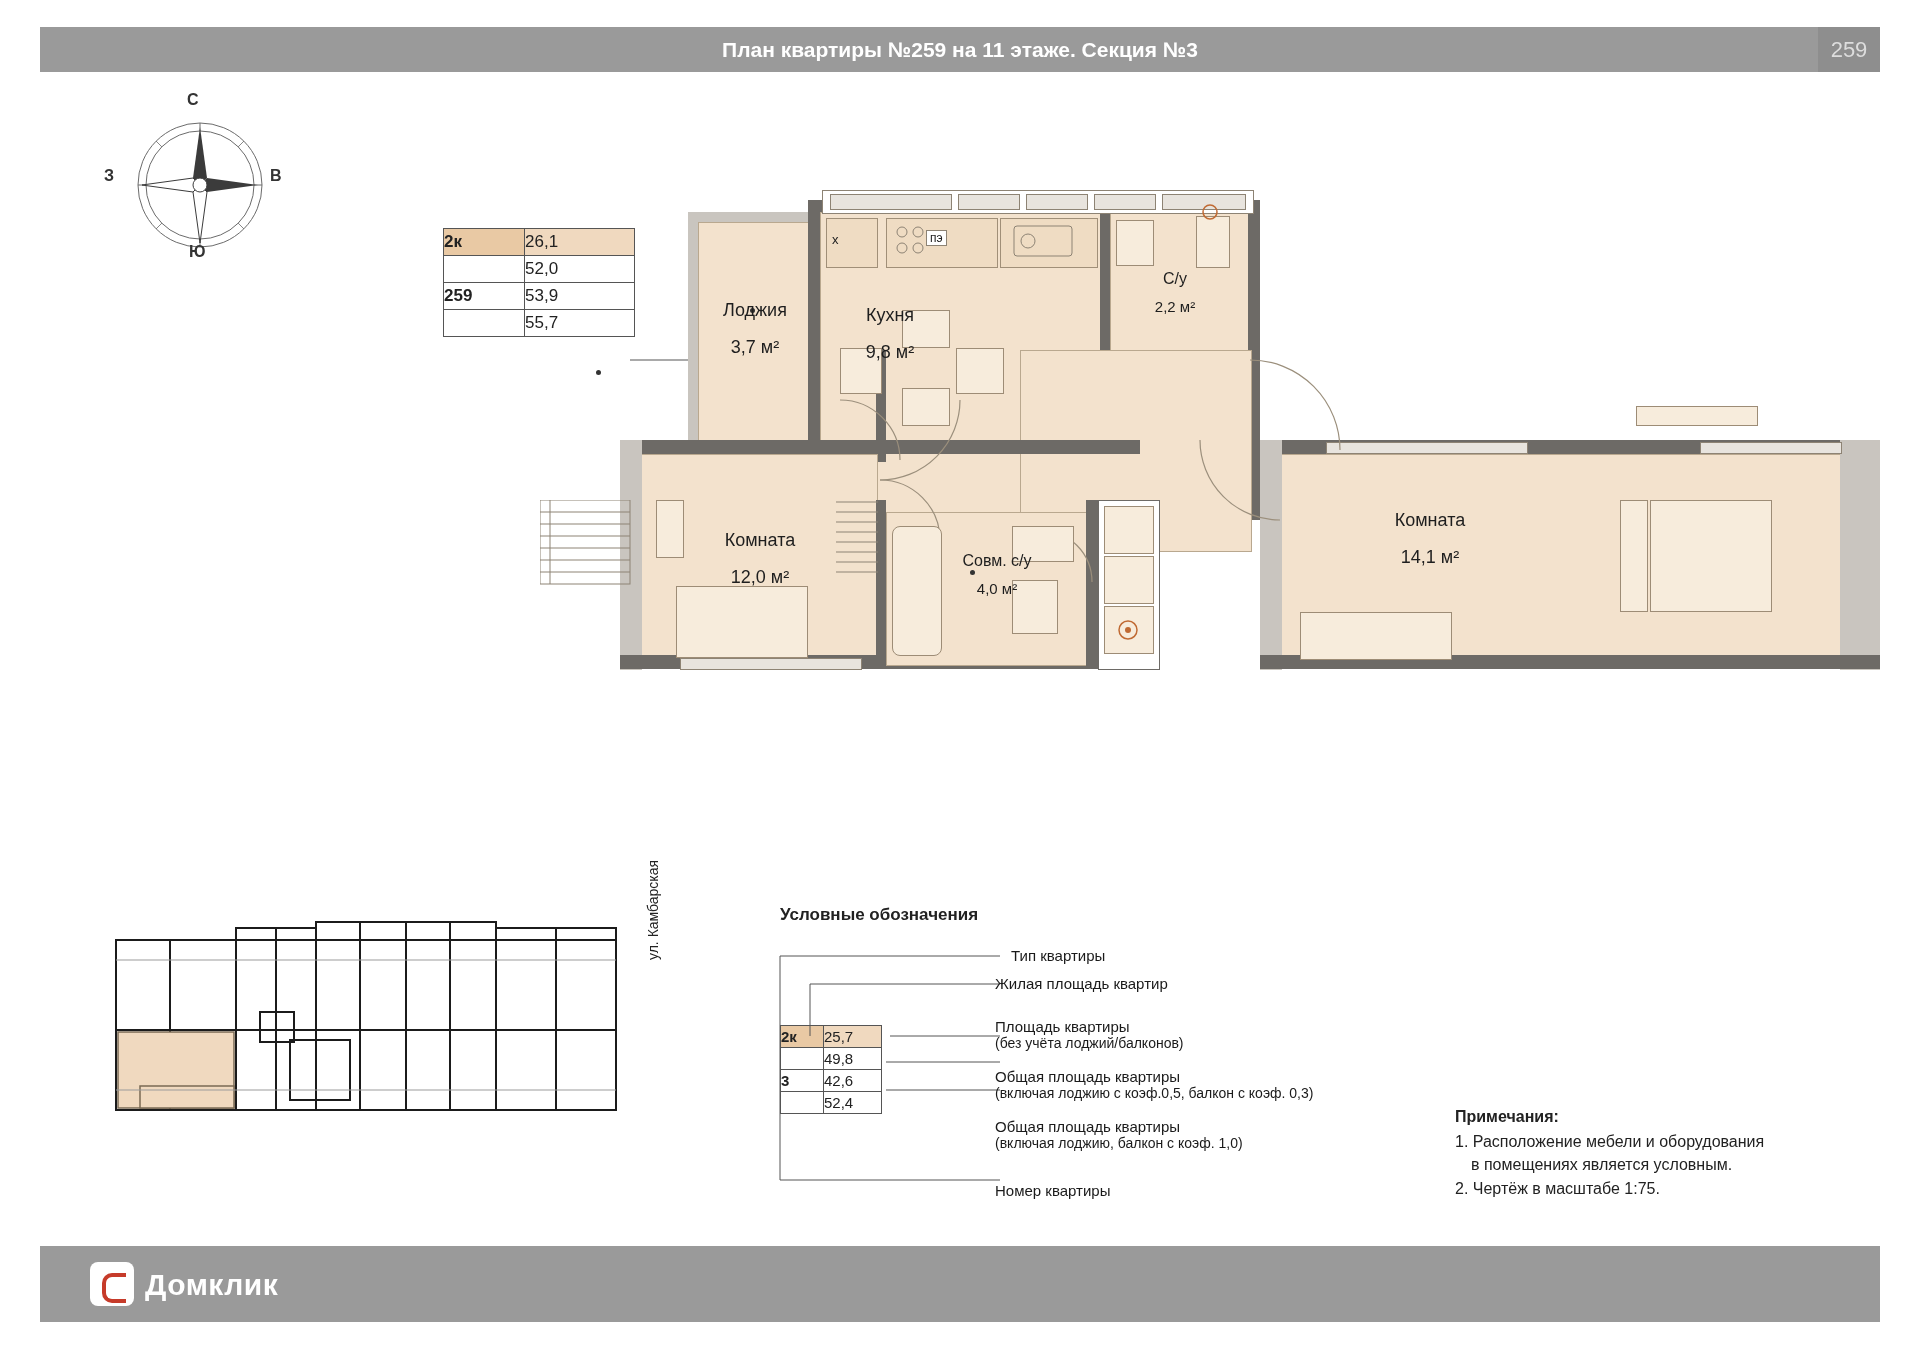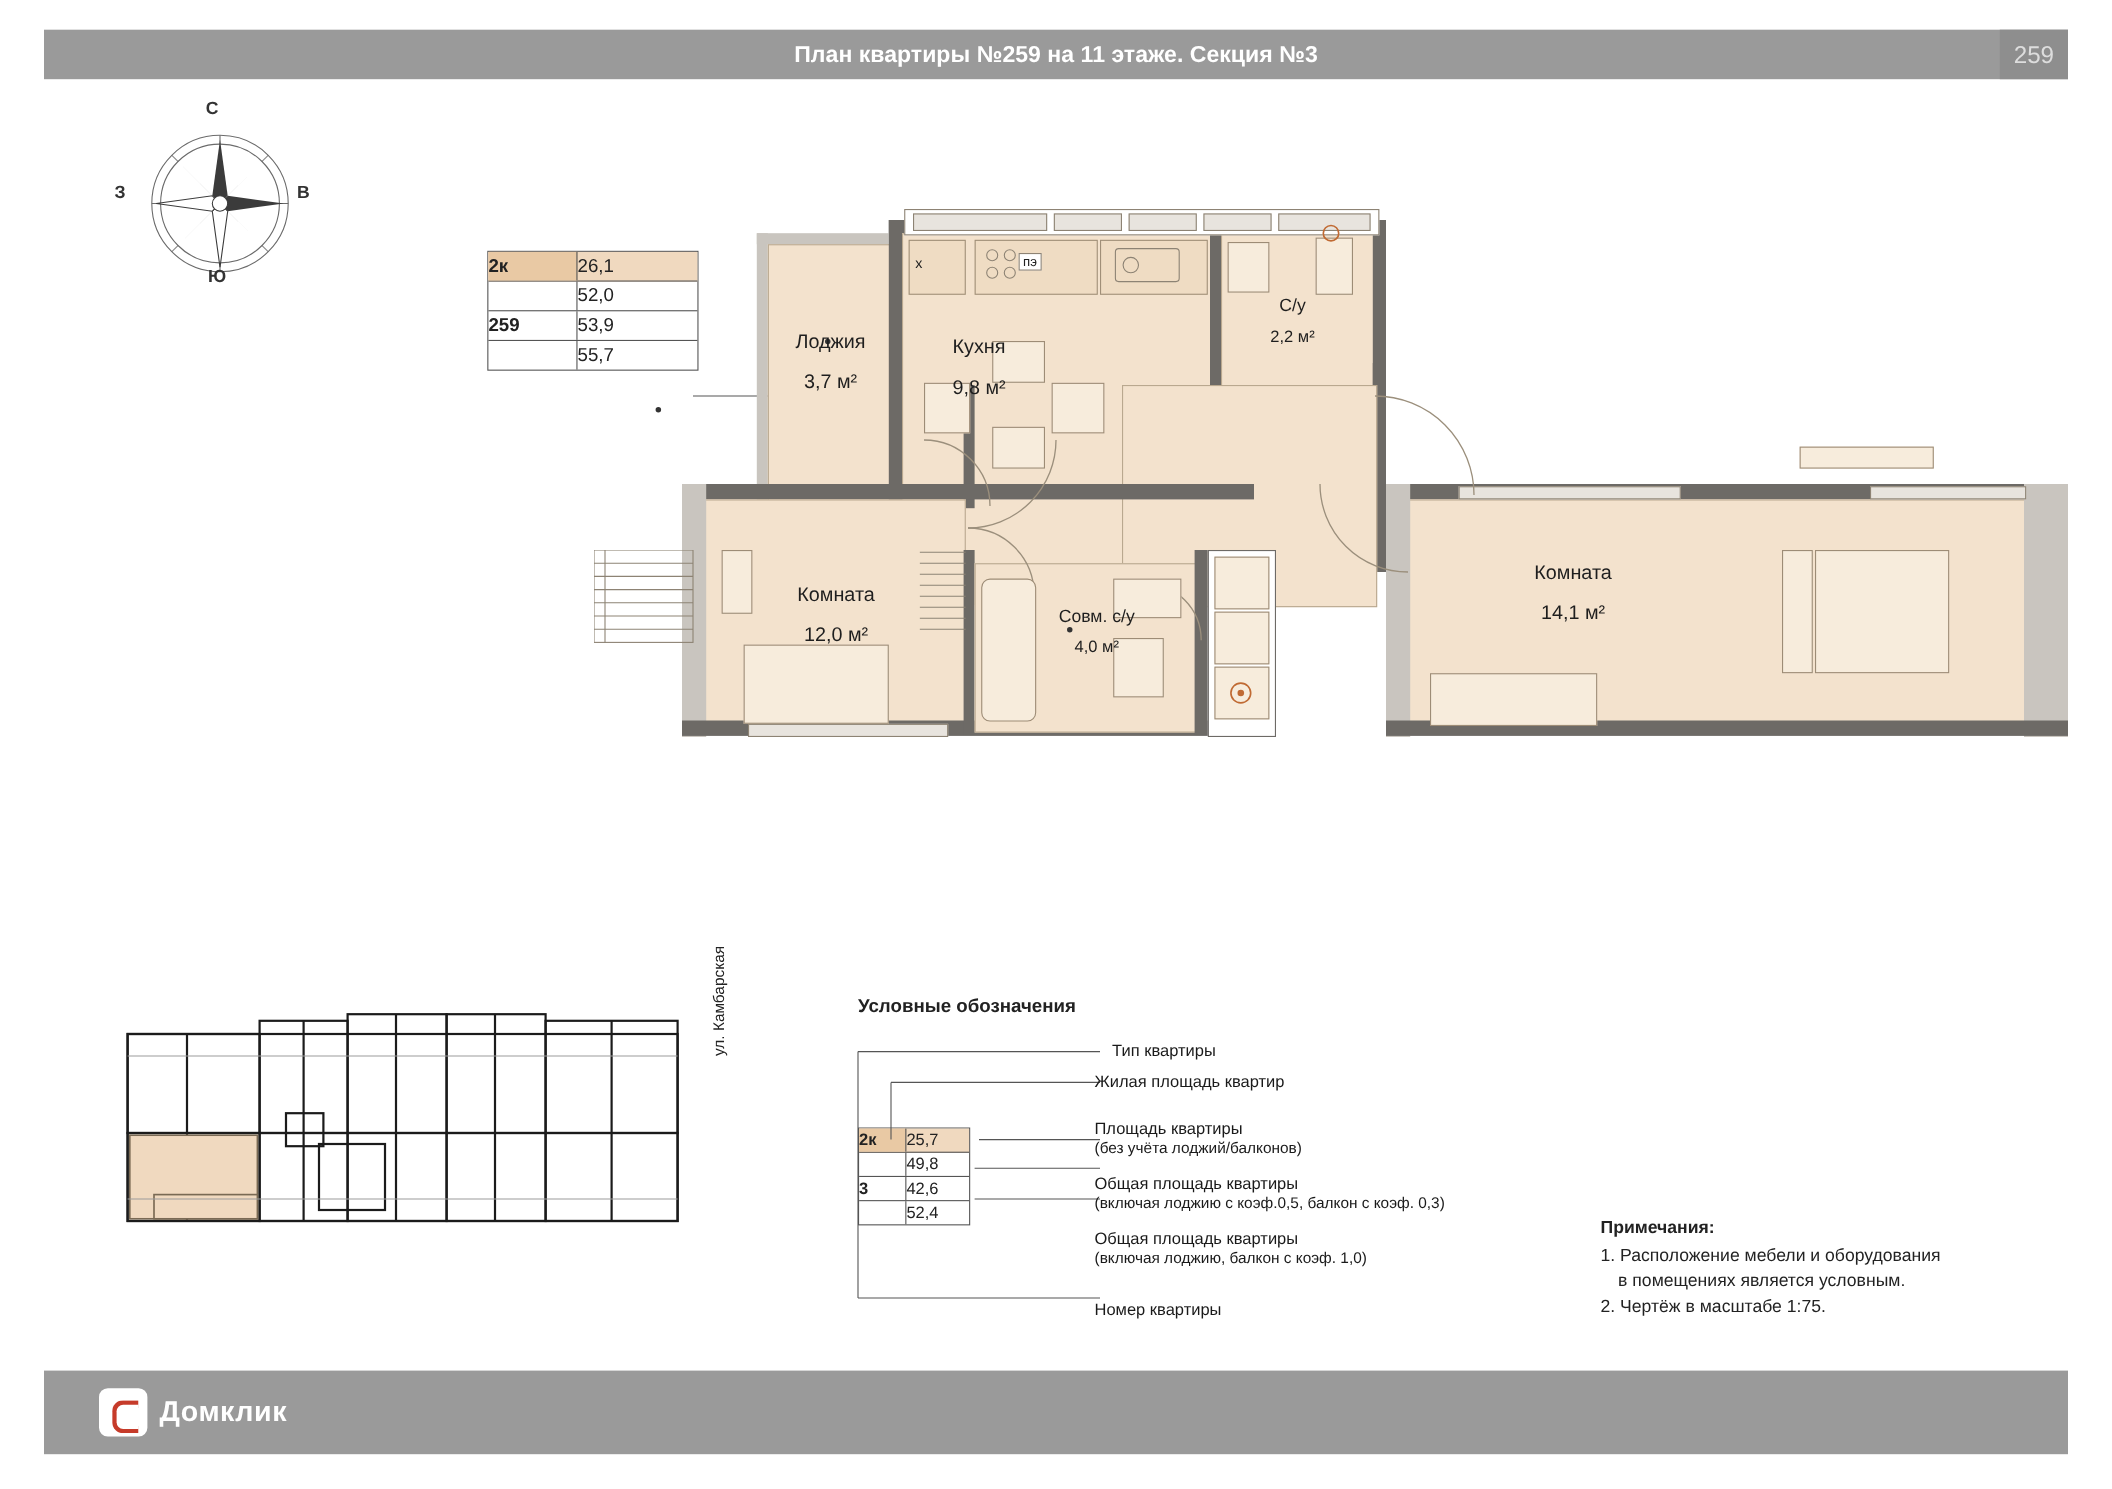--- a/index.html
+++ b/index.html
@@ -63,21 +63,21 @@
 
   
   .notes{position:absolute;left:1455px;top:1105px;font-size:16px;line-height:1.45;}
   .notes .h{font-weight:bold;margin-bottom:2px;}
   .notes .ind{padding-left:16px;}
 
   
   .footer{position:absolute;left:40px;top:1246px;width:1840px;height:76px;background:#9a9a9a;}
   .footer .logo{position:absolute;left:50px;top:16px;width:44px;height:44px;background:#ffffff;border-radius:8px;}
   .footer .logo:after{content:"";position:absolute;left:12px;top:11px;width:20px;height:22px;border:4px solid #c63b2a;border-radius:10px 0 0 10px;border-right:none;}
-  .footer .logotext{position:absolute;left:105px;top:22px;font-size:26px;font-weight:bold;color:#ffffff;letter-spacing:0.5px;}
+  .footer .logotext{position:absolute;left:105px;top:22px;font-size:30px;font-weight:bold;color:#ffffff;letter-spacing:0.5px;}
   .footer .f1{position:absolute;left:0;top:10px;width:1840px;text-align:center;color:#ffffff;font-size:20px;font-weight:bold;}
   .footer .f2{position:absolute;left:0;top:40px;width:1840px;text-align:center;color:#ffffff;font-size:20px;font-weight:bold;}
 </style>
 </head>
 <body>
 
 <div class="header">
   <div class="header-title">План квартиры №259 на 11 этаже. Секция №3</div>
   <div class="header-num">259</div>
 </div>

